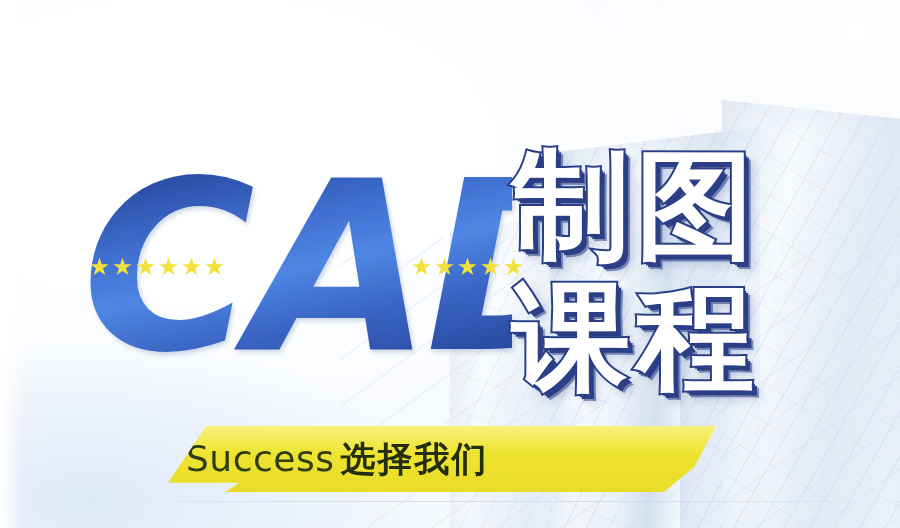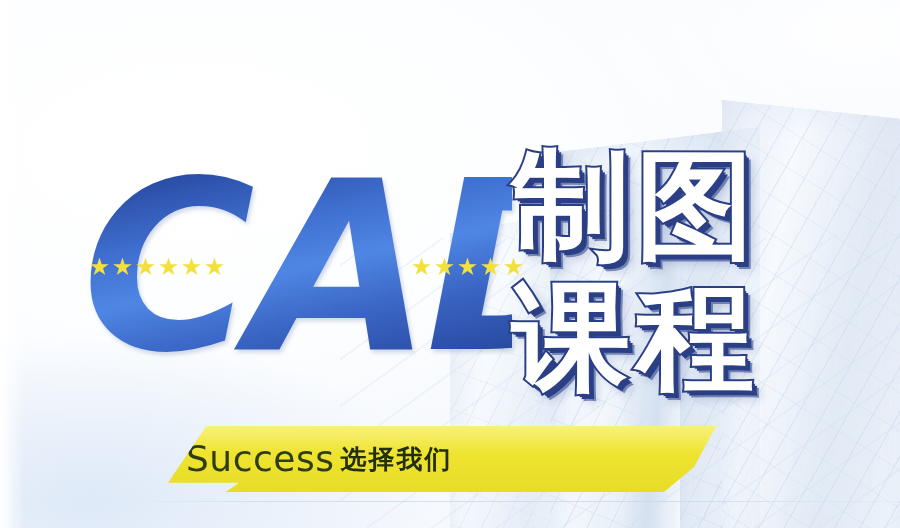--- a/index.html
+++ b/index.html
@@ -211,21 +211,21 @@
   .ribbon-en {
     font-family: "DejaVu Sans", "Liberation Sans", sans-serif;
     font-size: 36px;
     font-weight: normal;
     color: #2f3d14;
     letter-spacing: .5px;
     line-height: 1;
   }
   .ribbon-cn {
     font-family: "DejaVu Sans", "Liberation Sans", sans-serif;
-    font-size: 26px;
+    font-size: 35px;
     font-weight: bold;
     color: #222e0c;
     letter-spacing: 2px;
     line-height: 1;
   }
 
   
   .ribbon-sheen {
     position: absolute;
     inset: 0;

